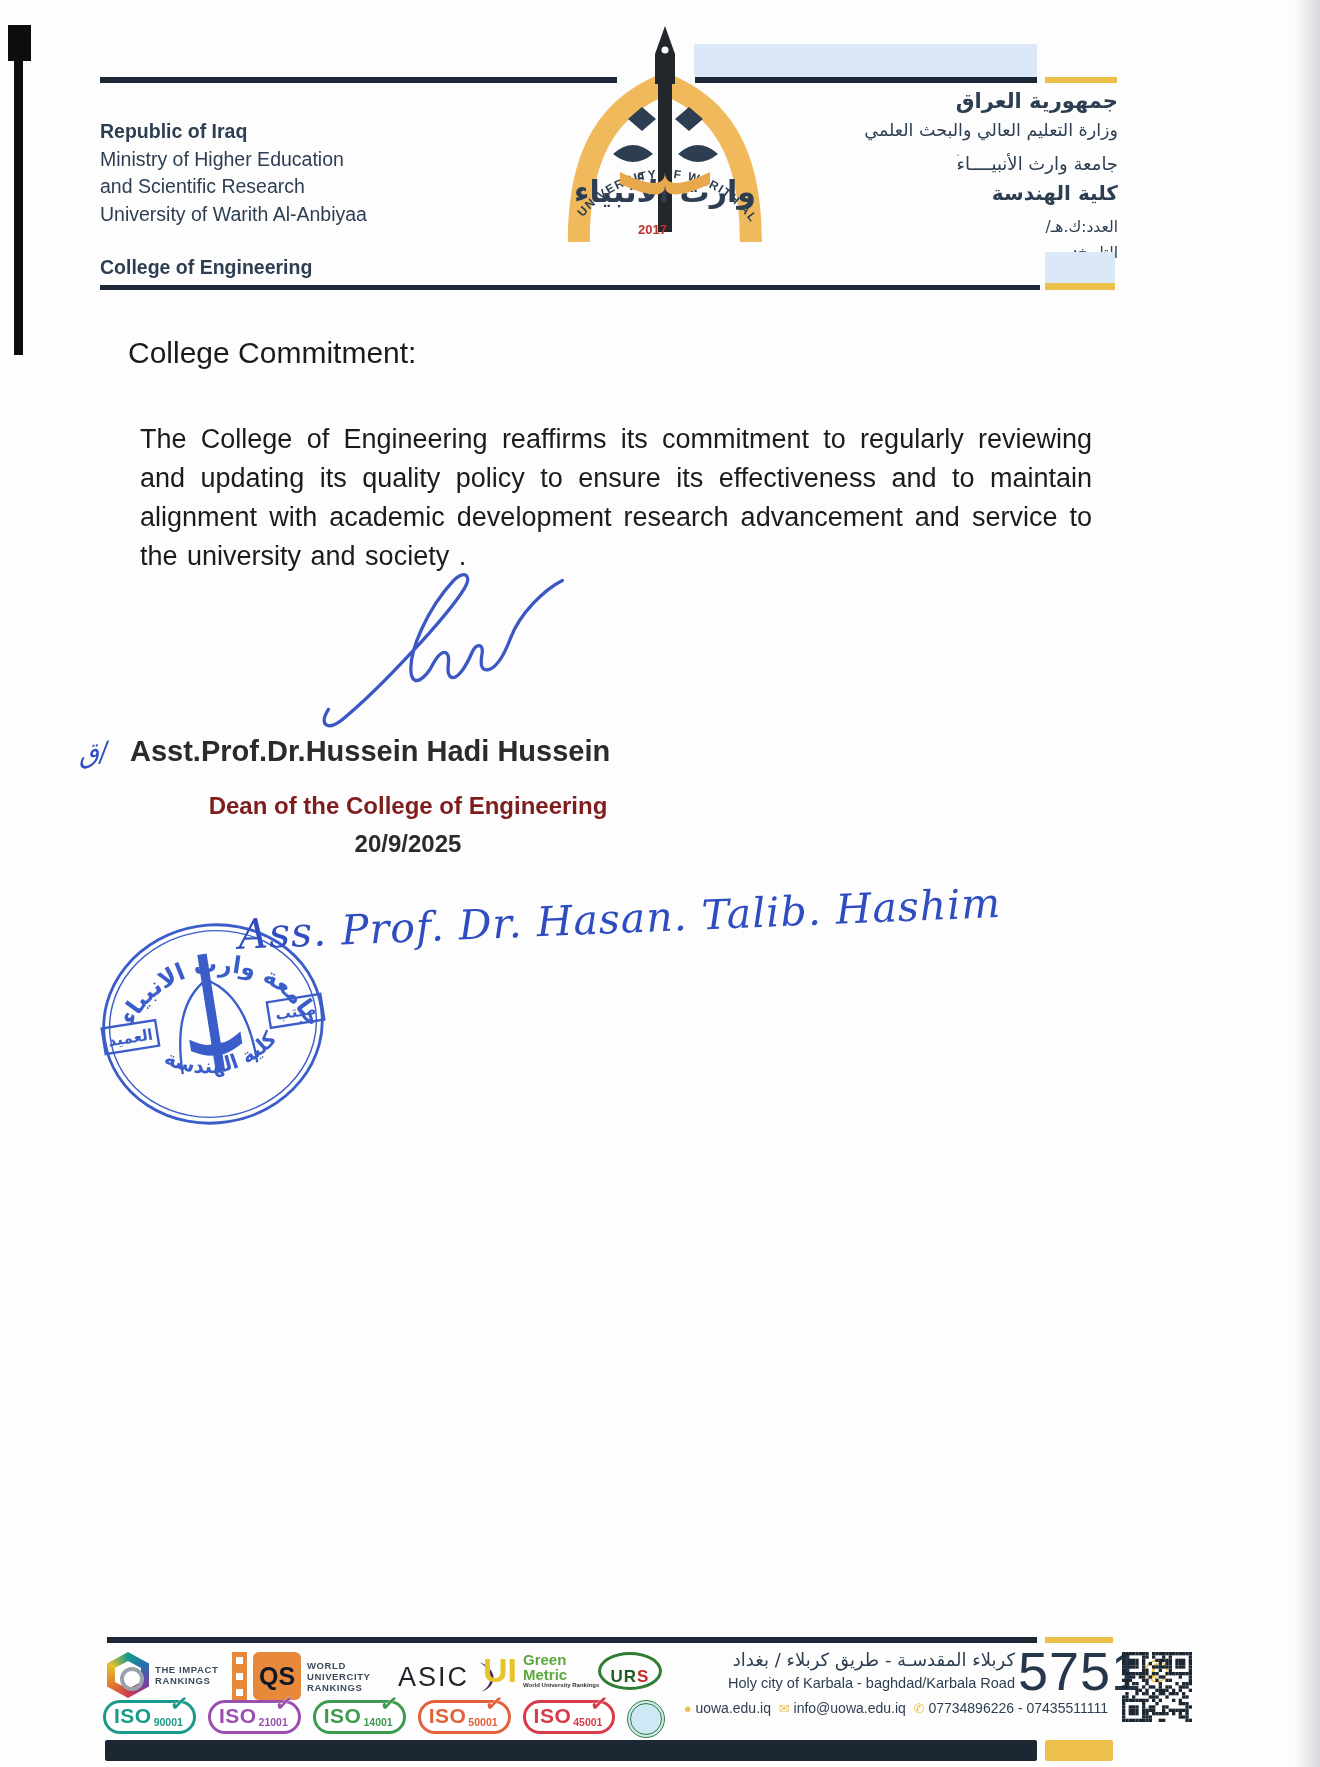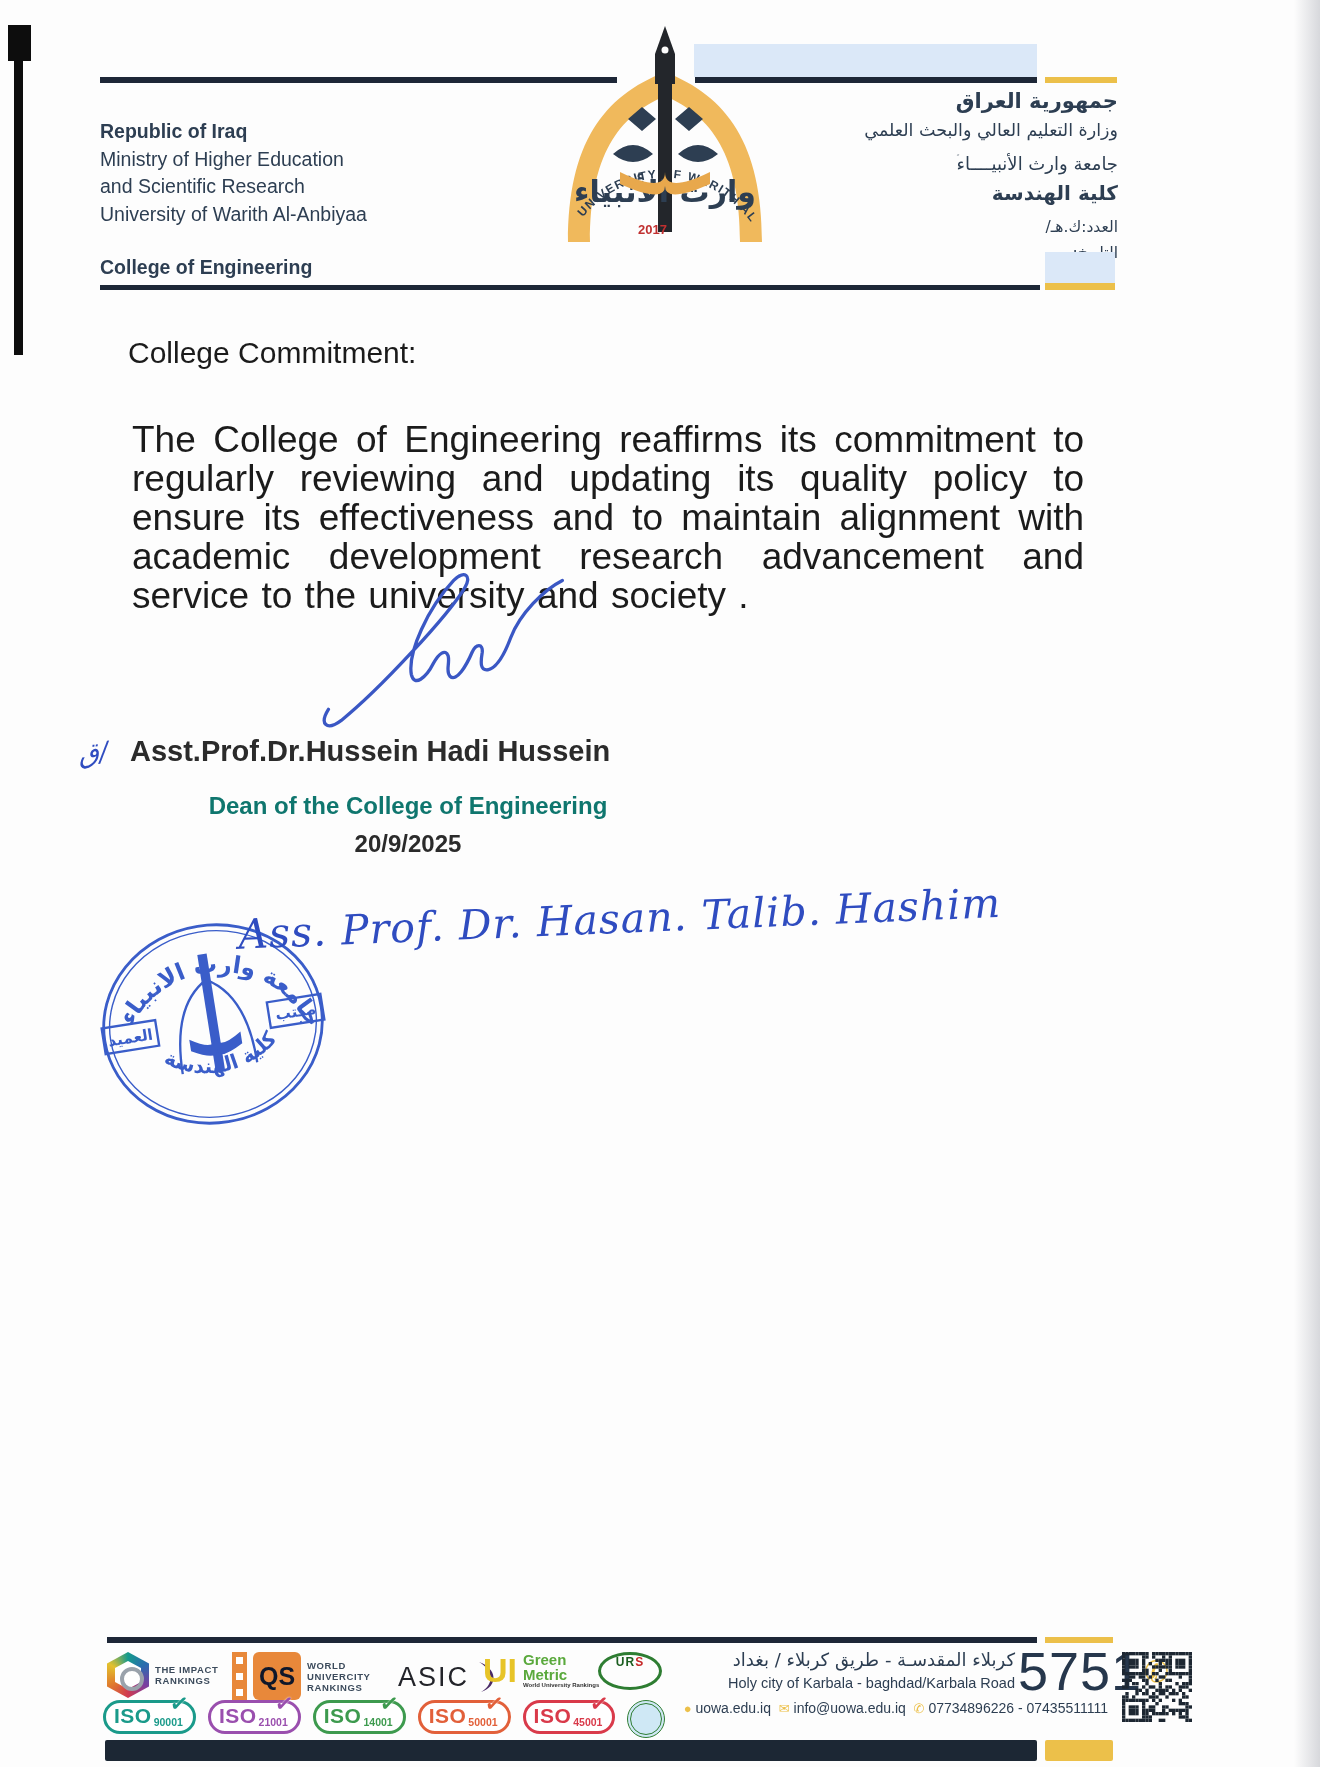--- a/index.html
+++ b/index.html
@@ -22,43 +22,43 @@
   .hdr-right .l3 { font-size:18px; line-height:29px;}
   .hdr-right .mark { font-size:10px; vertical-align:super; }
   .hdr-right .l4 { font-weight:bold; font-size:20px; line-height:30px;}
   .hdr-right .lbl { font-size:15.5px; line-height:26px; margin-top:6px;}
   .hdr-right .lbl2 { font-size:15.5px; line-height:26px;}
 
   .logo-wrap { position:absolute; left:508px; top:24px; width:315px; height:222px; }
 
   
   .heading { position:absolute; left:128px; top:336px; font-size:30px; color:#1b1b1b; }
-  .para { position:absolute; left:132px; top:420px; width:952px; font-size:37px; line-height:39px; color:#1b1b1b; text-align:justify; word-spacing:2px; }
+  .para { position:absolute; left:140px; top:420px; width:952px; font-size:27px; line-height:39px; color:#1b1b1b; text-align:justify; word-spacing:2px; }
   .signature { position:absolute; left:300px; top:562px; width:300px; height:175px; }
   .prefix-mark { position:absolute; left:78px; top:737px; font-size:27px; color:#2f4cc0; font-family:"DejaVu Serif", serif; font-style:italic; transform:rotate(-6deg); }
   .name { position:absolute; left:130px; top:735px; font-size:29px; font-weight:bold; color:#2b2b2b; }
-  .dean { position:absolute; left:128px; top:792px; width:560px; text-align:center; font-size:24px; font-weight:bold; color:#0f766e; }
+  .dean { position:absolute; left:128px; top:792px; width:560px; text-align:center; font-size:24px; font-weight:bold; color:#7f1d1d; }
   .date { position:absolute; left:128px; top:830px; width:560px; text-align:center; font-size:24px; font-weight:bold; color:#2b2b2b; }
   .handnote { position:absolute; left:238px; top:892px; width:900px; font-size:41px; color:#2f4cc0; font-family:"DejaVu Serif", serif; font-style:italic; transform:rotate(-2.4deg); letter-spacing:1px; white-space:nowrap; }
   .stamp { position:absolute; left:92px; top:918px; width:242px; height:212px; transform:rotate(-9deg); opacity:.92; }
 
   
   .ft-rank { position:absolute; top:1652px; display:flex; align-items:center; gap:6px; }
   .hexa { width:42px; height:46px; background:conic-gradient(#159a8c,#2b6cb0,#7b3fa0,#d03a50,#e07b2e,#e3c12e,#159a8c); clip-path:polygon(50% 0,100% 25%,100% 75%,50% 100%,0 75%,0 25%); position:relative; }
   .hexa:after { content:""; position:absolute; left:8px; top:9px; width:26px; height:28px; background:#fff; clip-path:polygon(50% 0,100% 25%,100% 75%,50% 100%,0 75%,0 25%); }
   .hexa:before { content:""; position:absolute; left:13px; top:15px; width:16px; height:16px; border:4px solid #9aa2ab; border-radius:50%; z-index:2; }
   .rank-txt { font-size:9.5px; font-weight:bold; color:#3c4b5c; letter-spacing:.6px; line-height:11px; }
   .qs-strip { width:15px; height:48px; background:#e8883a; display:flex; flex-direction:column; justify-content:space-around; align-items:center; }
   .qs-strip i { width:7px; height:7px; background:#fff; display:block; }
   .qs-box { width:48px; height:48px; background:#e8883a; border-radius:6px; color:#0f172a; font-weight:bold; font-size:25px; display:flex; align-items:center; justify-content:center; }
   .asic { font-size:27px; color:#23242a; letter-spacing:2px; display:flex; align-items:center; }
   .ui-y { font-size:34px; font-weight:bold; color:#e7c428; line-height:30px;}
   .gm { font-size:15px; font-weight:bold; color:#5aa93c; line-height:15px; }
   .gm-tag { font-size:6px; color:#333; font-weight:bold; }
-  .urs { width:64px; height:38px; border:3px solid #2e7d32; border-radius:50%; display:flex; align-items:flex-start; justify-content:center; font-weight:bold; font-size:12px; color:#1b5e20; letter-spacing:1px; }
+  .urs { width:64px; height:38px; border:3px solid #2e7d32; border-radius:50%; display:flex; align-items:flex-end; justify-content:center; font-weight:bold; font-size:17px; color:#1b5e20; letter-spacing:1px; }
   .urs b { color:#c62828; }
   .iso-row { position:absolute; left:103px; top:1700px; display:flex; gap:12px; }
   .iso { --c:#1a9a8a; position:relative; border:3px solid var(--c); border-radius:17px; height:34px; min-width:88px; display:flex; align-items:flex-end; justify-content:center; padding:0 10px 3px 8px; background:#fff; }
   .iso b { font-size:21px; font-weight:800; color:var(--c); line-height:24px; letter-spacing:.5px;}
   .iso small { font-size:10.5px; color:var(--c); margin-left:2px; font-weight:bold; }
   .iso i { position:absolute; top:-12px; right:4px; font-style:normal; font-weight:900; font-size:22px; color:var(--c); transform:rotate(8deg); text-shadow:0 0 2px #fff; }
   .laurel { width:38px; height:38px; border:4px double #2e7d32; border-radius:50%; background:#cfe8f5; }
 
   .addr-ar { position:absolute; left:660px; top:1649px; width:355px; text-align:right; direction:rtl; font-family:"DejaVu Sans", sans-serif; font-size:18px; color:#2d3e52; }
   .addr-en { position:absolute; left:660px; top:1675px; width:355px; text-align:right; font-size:14.5px; color:#2d3e52; }

